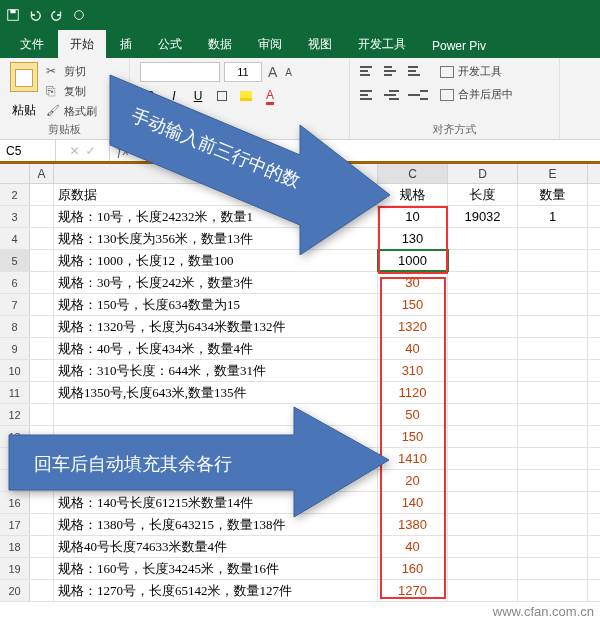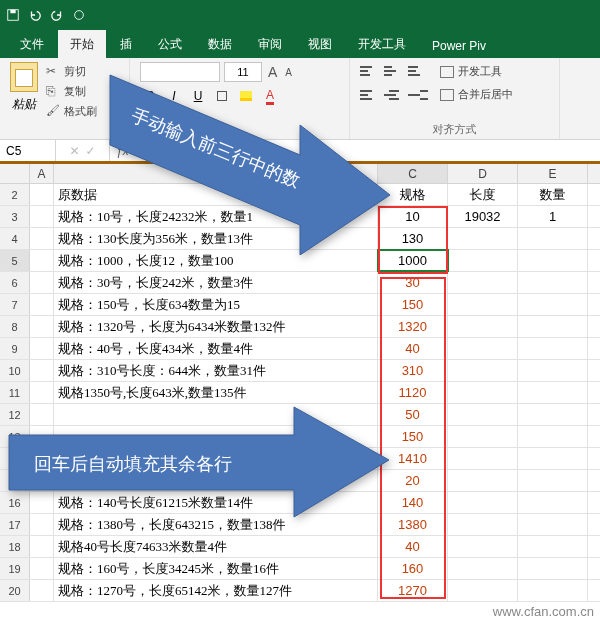--- a/index.html
+++ b/index.html
@@ -6,21 +6,21 @@
   body { font-family: "Microsoft YaHei", Arial, sans-serif; font-size: 12px; background: #fff; width: 600px; height: 623px; overflow: hidden; position: relative; }
   .titlebar { height: 30px; background: #0e6837; display: flex; align-items: center; padding: 0 6px; color: #fff; }
   .qat { display: flex; gap: 8px; align-items: center; }
   .qat-icon { width: 14px; height: 14px; display: inline-block; }
   .ribbon-tabs { height: 28px; background: #0e6837; display: flex; align-items: flex-end; padding-left: 8px; gap: 2px; color: #fff; }
   .ribbon-tab { padding: 6px 12px 5px; font-size: 12px; cursor: pointer; }
   .ribbon-tab.active { background: #f3f3f3; color: #222; }
   .ribbon { height: 82px; background: #f3f3f3; border-bottom: 1px solid #d4d4d4; display: flex; position: relative; }
   .rgroup { border-right: 1px solid #e1e1e1; padding: 4px 10px 0; display: flex; flex-direction: column; justify-content: space-between; position: relative; min-width: 80px; }
   .rgroup-label { position: absolute; bottom: 2px; left: 0; right: 0; text-align: center; font-size: 11px; color: #666; }
-  .paste-btn { display: flex; flex-direction: column; align-items: center; gap: 4px; cursor: pointer; font-style: italic; }
+  .paste-btn { display: flex; flex-direction: column; align-items: center; gap: 10px; cursor: pointer; }
   .paste-icon { width: 28px; height: 30px; background: #f7e3a1; border: 1px solid #caa33a; position: relative; }
   .paste-icon::after { content: ""; position: absolute; top: 6px; left: 4px; right: 4px; bottom: 4px; background: #fff; border: 1px solid #caa33a; }
   .mini-btn { display: flex; align-items: flex-start; gap: 4px; font-size: 11px; color: #444; padding: 2px 0; cursor: pointer; }
   .mini-icon { width: 14px; height: 12px; display: inline-block; }
   .scissors::before { content: "✂"; font-size: 12px; color: #555; }
   .copy::before { content: "⎘"; font-size: 12px; color: #555; }
   .brush::before { content: "🖌"; font-size: 11px; }
   .font-controls { display: flex; flex-direction: column; gap: 4px; }
   .font-row { display: flex; gap: 4px; align-items: center; }
   .font-select { width: 80px; height: 20px; border: 1px solid #c5c5c5; background: #fff; font-size: 11px; padding: 0 4px; }
@@ -114,20 +114,21 @@
         <div class="mini-btn">
             <span class="mini-icon copy"></span>
             <span>复制</span>
           </div>
         <div class="mini-btn">
             <span class="mini-icon brush"></span>
             <span>格式刷</span>
           </div>
       </div>
     </div>
+    <div class="rgroup-label">剪贴板</div>
   </div>
   <div class="rgroup" style="width:220px">
     <div class="font-controls">
       <div class="font-row">
         <input class="font-select" value="" style="">
         <input class="size-select" value="11" style="">
         <span class="aa" style="font-size:14px">A</span>
         <span class="aa" style="font-size:10px">A</span>
       </div>
       <div class="font-row">

